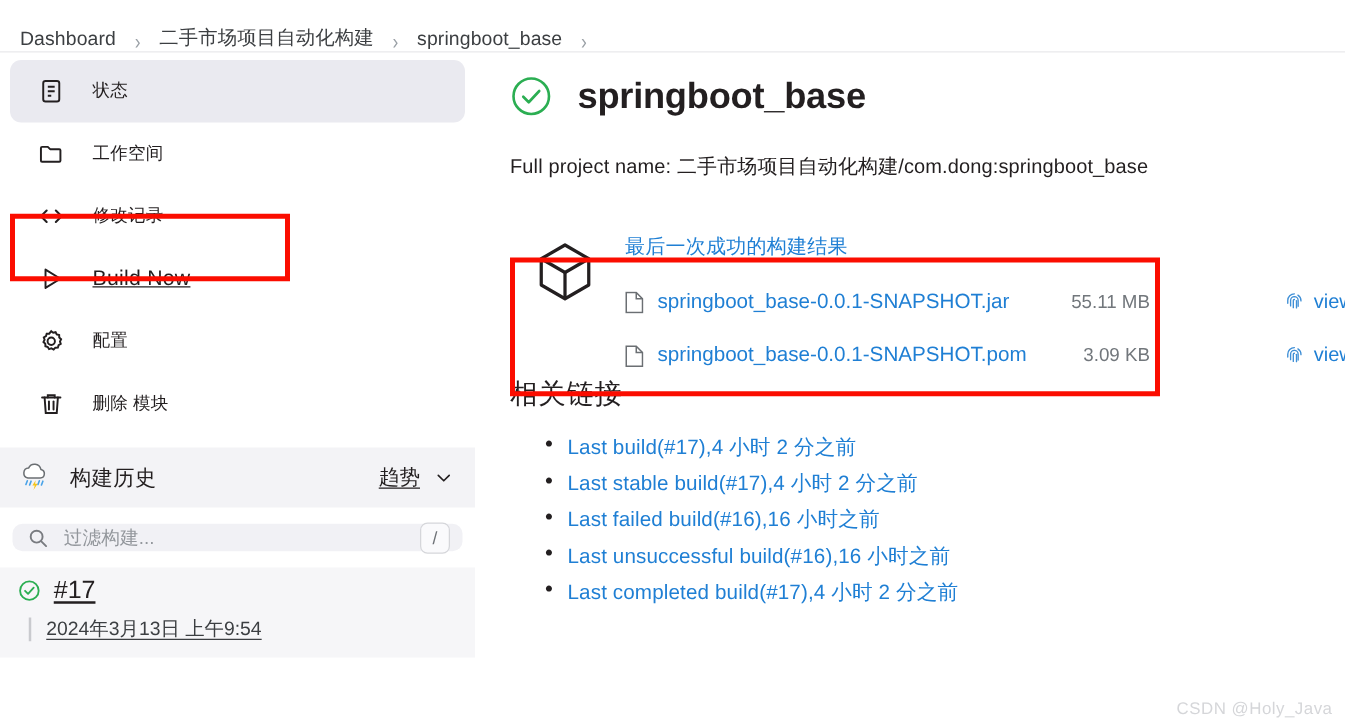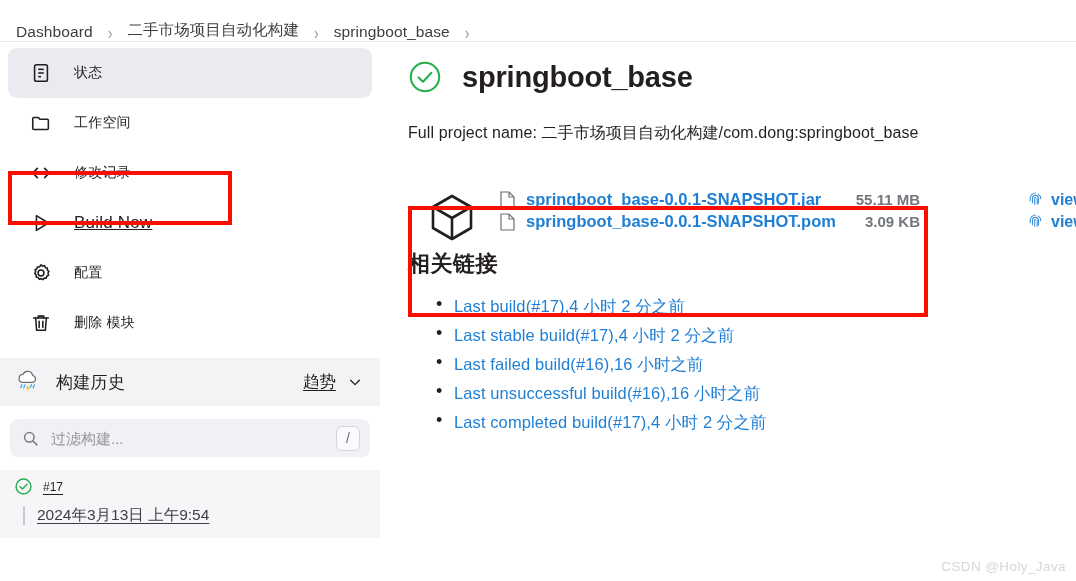--- a/index.html
+++ b/index.html
@@ -73,21 +73,21 @@
     margin-left: auto; display: flex; align-items: center; gap: 12px;
   }
   .bh-trend {
     font-size: 16.5px; color: #231f20; text-decoration: underline;
     text-underline-offset: 3px;
     text-align: center;
   }
   .chev { width: 14px; height: 14px; }
 
   .bh-search {
-    margin: 13px 10px 0 10px; height: 38px; background: #f1f1f5;
+    margin: 13px 10px 0 10px; height: 22px; background: #f1f1f5;
     border-radius: 8px; display: flex; align-items: center; padding: 0 10px 0 12px;
   }
   .srch-ico { width: 17px; height: 17px; flex: 0 0 17px; opacity: .72; }
   .srch-input {
     flex: 1; border: 0; outline: none; background: transparent;
     font-family: inherit; font-size: 15px; color: #6d7176; margin-left: 12px;
   }
   .srch-input::placeholder { color: #93979c; }
   .kbd {
     width: 24px; height: 25px; border: 1px solid #d5d6da; border-radius: 6px;
@@ -95,21 +95,21 @@
     font-size: 14px; color: #6d7176; background: #fafafc;
   }
 
   .bh-list { margin-top: 13px; }
   .bh-row {
     background: #f6f6f8; padding: 7px 0 12px 14px;
   }
   .bh-row-top { display: flex; align-items: center; gap: 10px; }
   .ok-ico { width: 19px; height: 19px; flex: 0 0 19px; }
   .bh-num {
-    font-size: 12px; color: #231f20; text-decoration: underline;
+    font-size: 20px; color: #231f20; text-decoration: underline;
     text-underline-offset: 3px;
   }
   .bh-date-wrap {
     margin-top: 9px; padding-left: 9px; display: flex; align-items: center;
   }
   .bh-bar { width: 2px; height: 19px; background: #c9cace; margin-right: 12px; }
   .bh-date {
     font-size: 15.5px; color: #3c3f42; text-decoration: underline;
     text-underline-offset: 3px;
   }
@@ -128,40 +128,40 @@
   .artifacts {
     margin-top: 31px; display: flex; align-items: flex-start;
     padding: 10px 0 0 18px;
   }
   .cube { width: 52px; height: 52px; flex: 0 0 52px; margin-top: 6px; }
   .art-body { margin-left: 22px; padding-top: 2px; }
   .art-head {
     font-size: 16px; color: #1f7fd4; letter-spacing: .2px;
   }
   .art-row {
-    display: flex; align-items: flex-end; margin-top: 3px; font-weight: bold;
+    display: flex; align-items: flex-end; margin-top: 24px;
   }
   .file-ico { width: 15px; height: 18px; flex: 0 0 15px; }
   .art-name {
     font-size: 16.5px; color: #1f7fd4; margin-left: 11px; white-space: nowrap;
   }
   .art-size {
     font-size: 15px; color: #72777c; text-align: right;
     position: absolute; width: 90px;
   }
   .art-row-inner { position: relative; display: flex; align-items: center; width: 520px; }
   .art-size-pos { left: 330px; }
   .view-wrap {
     position: absolute; left: 527px; display: flex; align-items: center; gap: 7px;
   }
   .fp-ico { width: 17px; height: 17px; flex: 0 0 17px; }
   .view-link { font-size: 16px; color: #1f7fd4; }
 
   .rel-title {
-    margin-top: 6px; font-size: 22px; font-weight: bold; color: #231f20;
+    margin-top: 6px; font-size: 22px; font-weight: normal; color: #231f20;
     letter-spacing: .5px;
   }
   .rel-list { margin-top: 17px; padding-left: 46px; list-style: none; }
   .rel-list li {
     position: relative; margin-bottom: 7px;
   }
   .rel-list li::before {
     content: "•"; position: absolute; left: -18px; top: -2px;
     color: #231f20; font-size: 18px;
   }
@@ -322,20 +322,21 @@
 
     <div class="artifacts">
       <span class="cube">
         <svg width="52" height="52" viewBox="0 0 52 52" fill="none" stroke="#231f20" stroke-width="2.6" stroke-linejoin="round">
           <polygon points="26,5 45,16 45,37 26,48 7,37 7,16"></polygon>
           <polyline points="7,16 26,27 45,16"></polyline>
           <line x1="26" y1="27" x2="26" y2="48"></line>
         </svg>
       </span>
       <div class="art-body">
+        <div class="art-head">最后一次成功的构建结果</div>
 
         <div class="art-row">
           <div class="art-row-inner">
             <span class="file-ico">
               <svg width="15" height="18" viewBox="0 0 15 18" fill="#fff" stroke="#6b6f73" stroke-width="1.2">
                 <path d="M1 1h8l5 5v11H1z"></path>
                   <polyline points="9,1 9,6 14,6" fill="none"></polyline>
               </svg>
             </span>
             <span class="art-name">springboot_base-0.0.1-SNAPSHOT.jar</span>

